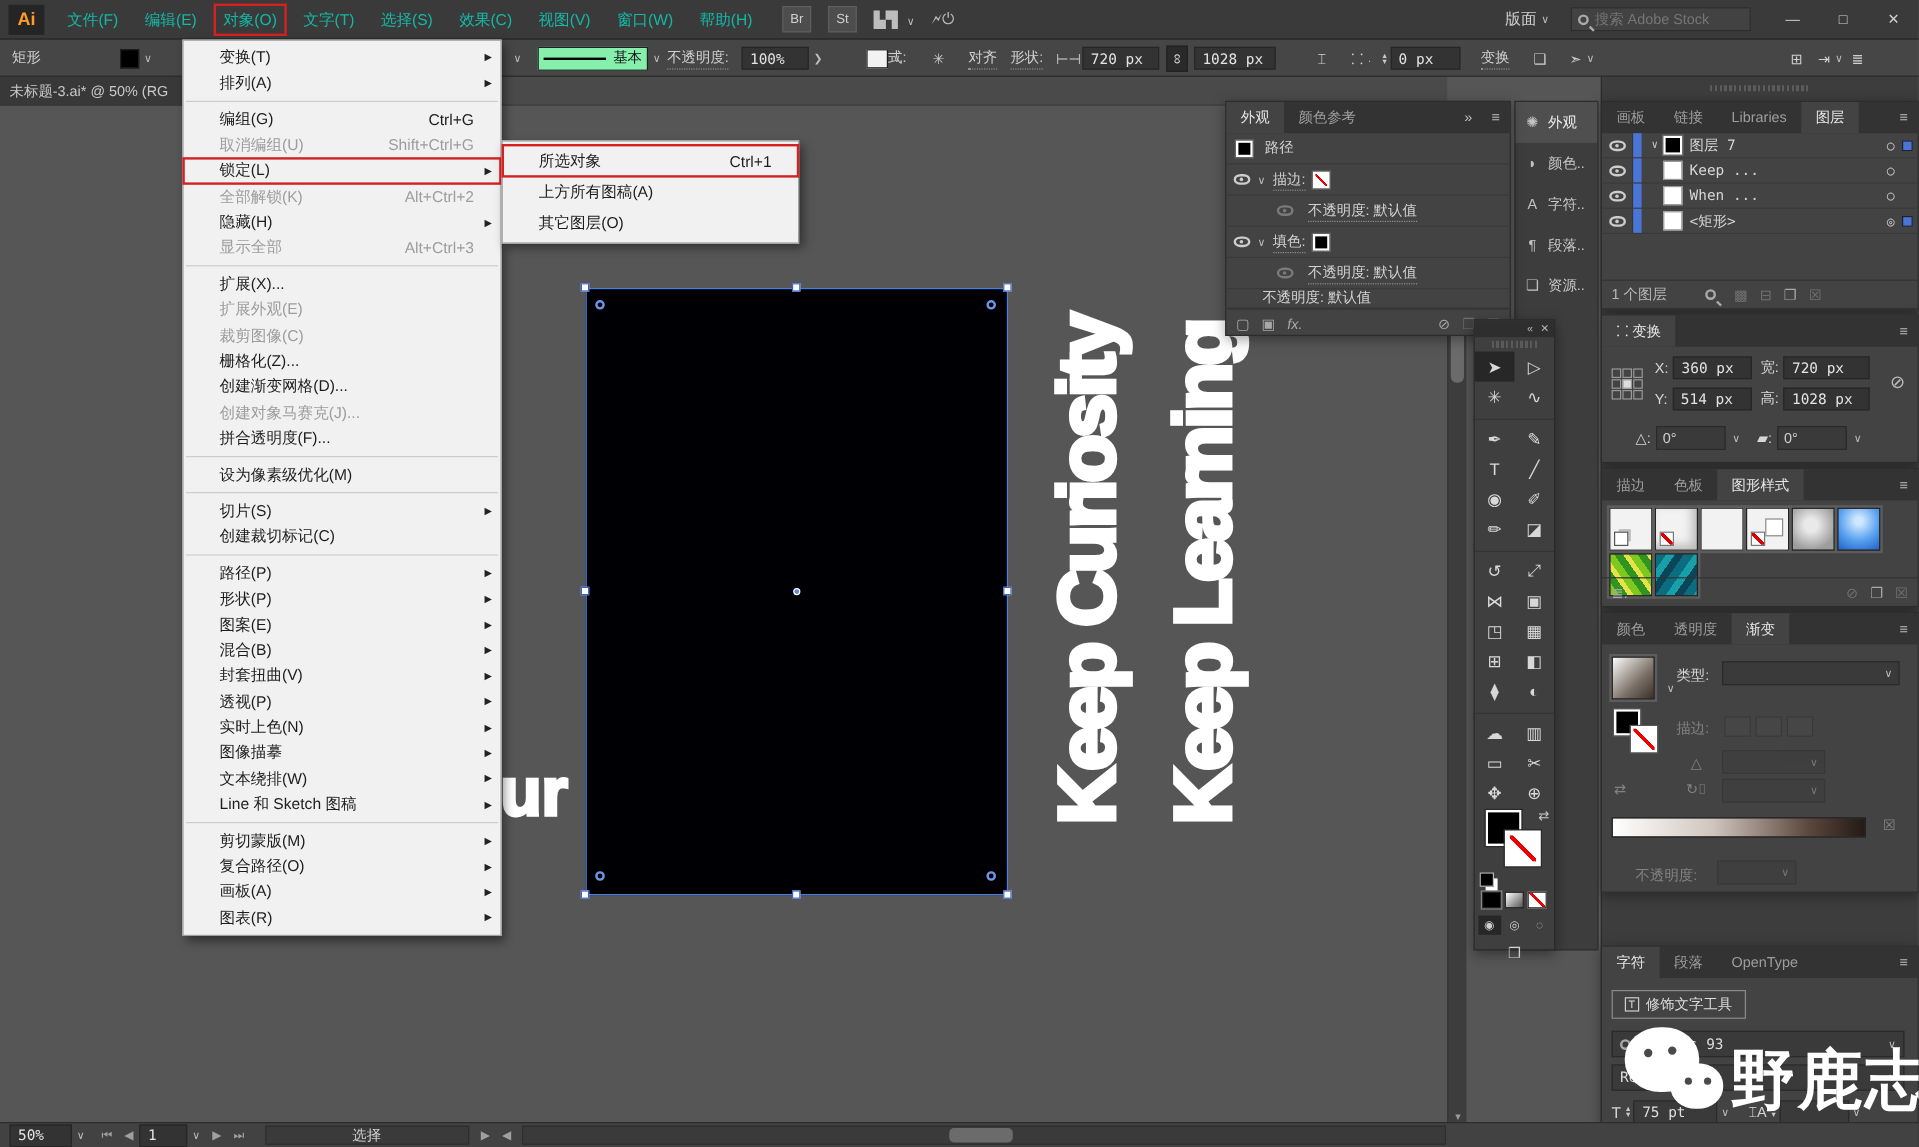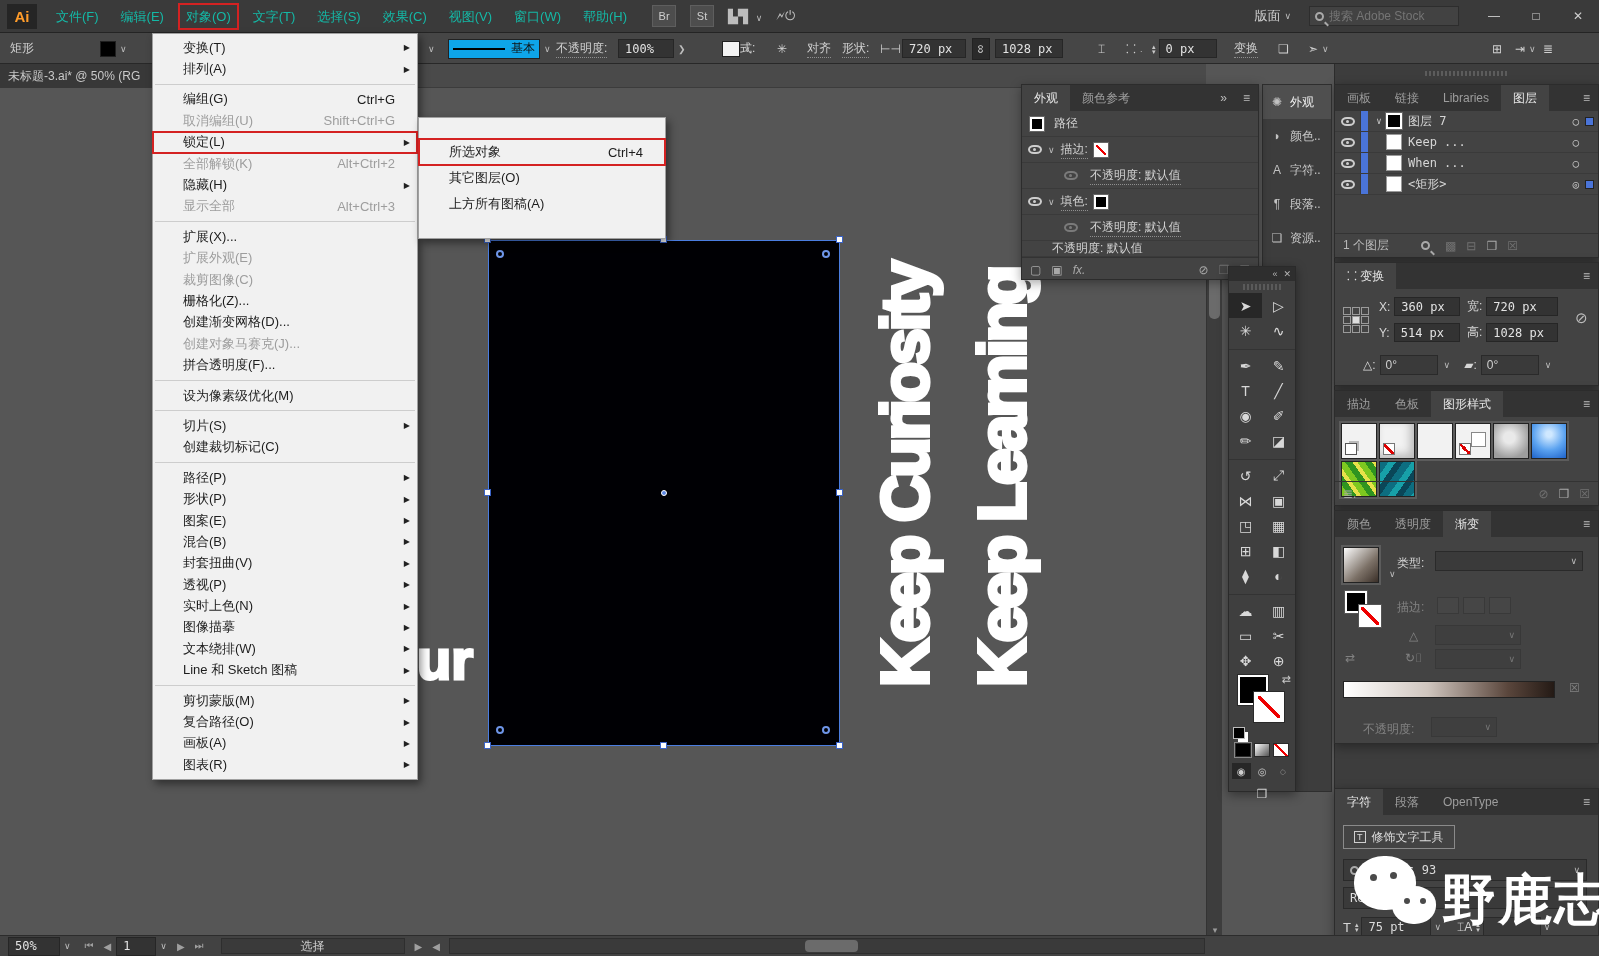--- a/index.html
+++ b/index.html
@@ -30,21 +30,21 @@
   .mag::after{content:"";position:absolute;width:5px;height:2px;background:#a9a9a9;transform:rotate(45deg);left:7px;top:9px}
   
   .controlbar{left:0;top:33px;width:1599px;height:31px;background:var(--bg-ctrl);border-bottom:1px solid #282828;z-index:30}
   .cb{position:absolute;top:0;height:31px;display:flex;align-items:center;color:#d0d0d0;font-size:12px}
   .swatch{display:inline-block;border:1px solid #1f1f1f}
   .sw-black{background:#000}
   .sw-white{background:#f2f2f2}
   .sw-none{background:#fff;background-image:linear-gradient(45deg,transparent 44%,#e00 44%,#e00 56%,transparent 56%)}
   .field{background:var(--bg-field);border:1px solid #262626;color:#e3e3e3;padding:1px 6px;font-family:"DejaVu Sans Mono",monospace;font-size:12px;height:19px;display:inline-flex;align-items:center}
   .ulink{border-bottom:1px dotted #8f8f8f}
-  .stroke-prev{width:92px;height:20px;background:#0ea5e9;border:1px solid #222;display:flex;align-items:center;color:#111;padding:0 4px}
+  .stroke-prev{width:92px;height:20px;background:#86efac;border:1px solid #222;display:flex;align-items:center;color:#111;padding:0 4px}
   .stroke-prev .ln{flex:1;height:2px;background:#000;margin-right:6px}
   .chainbtn{width:18px;height:22px;background:#2a2a2a;border:1px solid #222;display:flex;align-items:center;justify-content:center;color:#d8d8d8}
   .rot90{display:inline-block;transform:rotate(90deg)}
   .stepper{display:inline-flex;flex-direction:column;line-height:5px;font-size:7px;color:#c9c9c9;margin-right:3px}
   
   .tabstrip{left:0;top:64px;width:1206px;height:24px;background:#4a4a4a;border-bottom:1px solid #3c3c3c;z-index:5}
   .doctab{left:0;top:64px;width:172px;height:24px;background:#383838;border-right:1px solid #2c2c2c;color:#c9c9c9;font-size:12px;line-height:24px;padding-left:8px;white-space:nowrap;overflow:hidden;z-index:6}
   
   .art-rect{left:488px;top:240px;width:352px;height:506px;background:#000004;border:1px solid var(--blue);z-index:2}
   .handle{width:7px;height:7px;background:#fff;border:1px solid #3a63c8;position:absolute;z-index:3}
@@ -134,21 +134,21 @@
   .mode.active{background:#272727}
   
   .menu{left:152px;top:33px;width:266px;background:var(--menu-bg);border:1px solid #a0a0a0;box-shadow:3px 4px 8px rgba(0,0,0,.45);padding:3px 0;z-index:100}
   .mi{height:21.4px;display:flex;align-items:center;padding:0 6px 0 30px;color:#1d1d1d;font-size:13px;position:relative}
   .mi .sc{margin-left:auto;padding-right:16px}
   .mi .ar{position:absolute;right:7px;font-size:8px;color:#222}
   .mi.dim{color:#9d9d9d}
   .mi.boxed{outline:2px solid var(--red);outline-offset:-1px}
   .mi.sep{height:9px;padding:0 2px}
   .mi.sep::after{content:"";flex:1;border-top:1px solid #cdcdcd}
-  .submenu{left:418px;top:117px;width:248px;background:var(--menu-bg);border:1px solid #a0a0a0;box-shadow:3px 4px 8px rgba(0,0,0,.45);padding:21px 0;z-index:101}
+  .submenu{left:418px;top:117px;width:248px;background:var(--menu-bg);border:1px solid #a0a0a0;box-shadow:3px 4px 8px rgba(0,0,0,.45);padding:3px 0;z-index:101}
   .submenu .mi{height:26px}
   
   .wm{z-index:90}
   .wm-bubble{position:absolute;background:#fff;border-radius:48%}
   .wm-dot{position:absolute;background:#4a4a4a;border-radius:50%}
   .wm-text{position:absolute;color:#fff;font-size:54px;font-weight:bold;letter-spacing:2px;white-space:nowrap}
   .grips{background:repeating-linear-gradient(90deg,#5c5c5c 0 2px,transparent 2px 4px)}
 </style>
 </head>
 <body>
@@ -962,30 +962,30 @@
       <span class="sc"></span>
       <span class="ar">▶</span>
     </div>
 
 </div>
 
 <div class="abs submenu">
 
     <div class="mi boxed">
       <span class="lab">所选对象</span>
-      <span class="sc">Ctrl+4</span>
+      <span class="sc">Ctrl+1</span>
+    </div>
+
+    <div class="mi">
+      <span class="lab">上方所有图稿(A)</span>
+      <span class="sc"></span>
     </div>
 
     <div class="mi">
       <span class="lab">其它图层(O)</span>
-      <span class="sc"></span>
-    </div>
-
-    <div class="mi">
-      <span class="lab">上方所有图稿(A)</span>
       <span class="sc"></span>
     </div>
 
 </div>
 
 <div class="abs wm" style="left:1340px;top:846px;width:259px;height:96px;overflow:hidden">
   <span class="wm-bubble" style="left:14px;top:10px;width:62px;height:54px"></span>
   <span class="wm-dot" style="left:30px;top:28px;width:7px;height:7px"></span>
   <span class="wm-dot" style="left:50px;top:26px;width:7px;height:7px"></span>
   <span class="wm-bubble" style="left:52px;top:40px;width:44px;height:38px"></span>
@@ -996,19 +996,19 @@
 
 <div class="abs statusbar">
   <span class="field mono" style="width:52px;margin-left:8px">50%</span>
   <span class="chev" style="margin-left:4px">∨</span>
   <span class="sb-ic" style="margin-left:14px">⏮</span>
   <span class="sb-ic">◀</span>
   <span class="field mono" style="width:40px">1</span>
   <span class="chev" style="margin-left:4px">∨</span>
   <span class="sb-ic" style="margin-left:10px">▶</span>
   <span class="sb-ic">⏭</span>
-  <span class="sb-track" style="width:184px;margin-left:12px">选择</span>
+  <span class="sb-track" style="width:170px;margin-left:12px">选择</span>
   <span class="sb-ic" style="margin-left:10px">▶</span>
   <span class="sb-ic">◀</span>
   <span class="sb-track" style="flex:1;margin:0 394px 0 4px;position:relative">
     <span class="hthumb" style="position:absolute;left:355px;width:53px"></span>
   </span>
 </div>
 
 </body></html>

